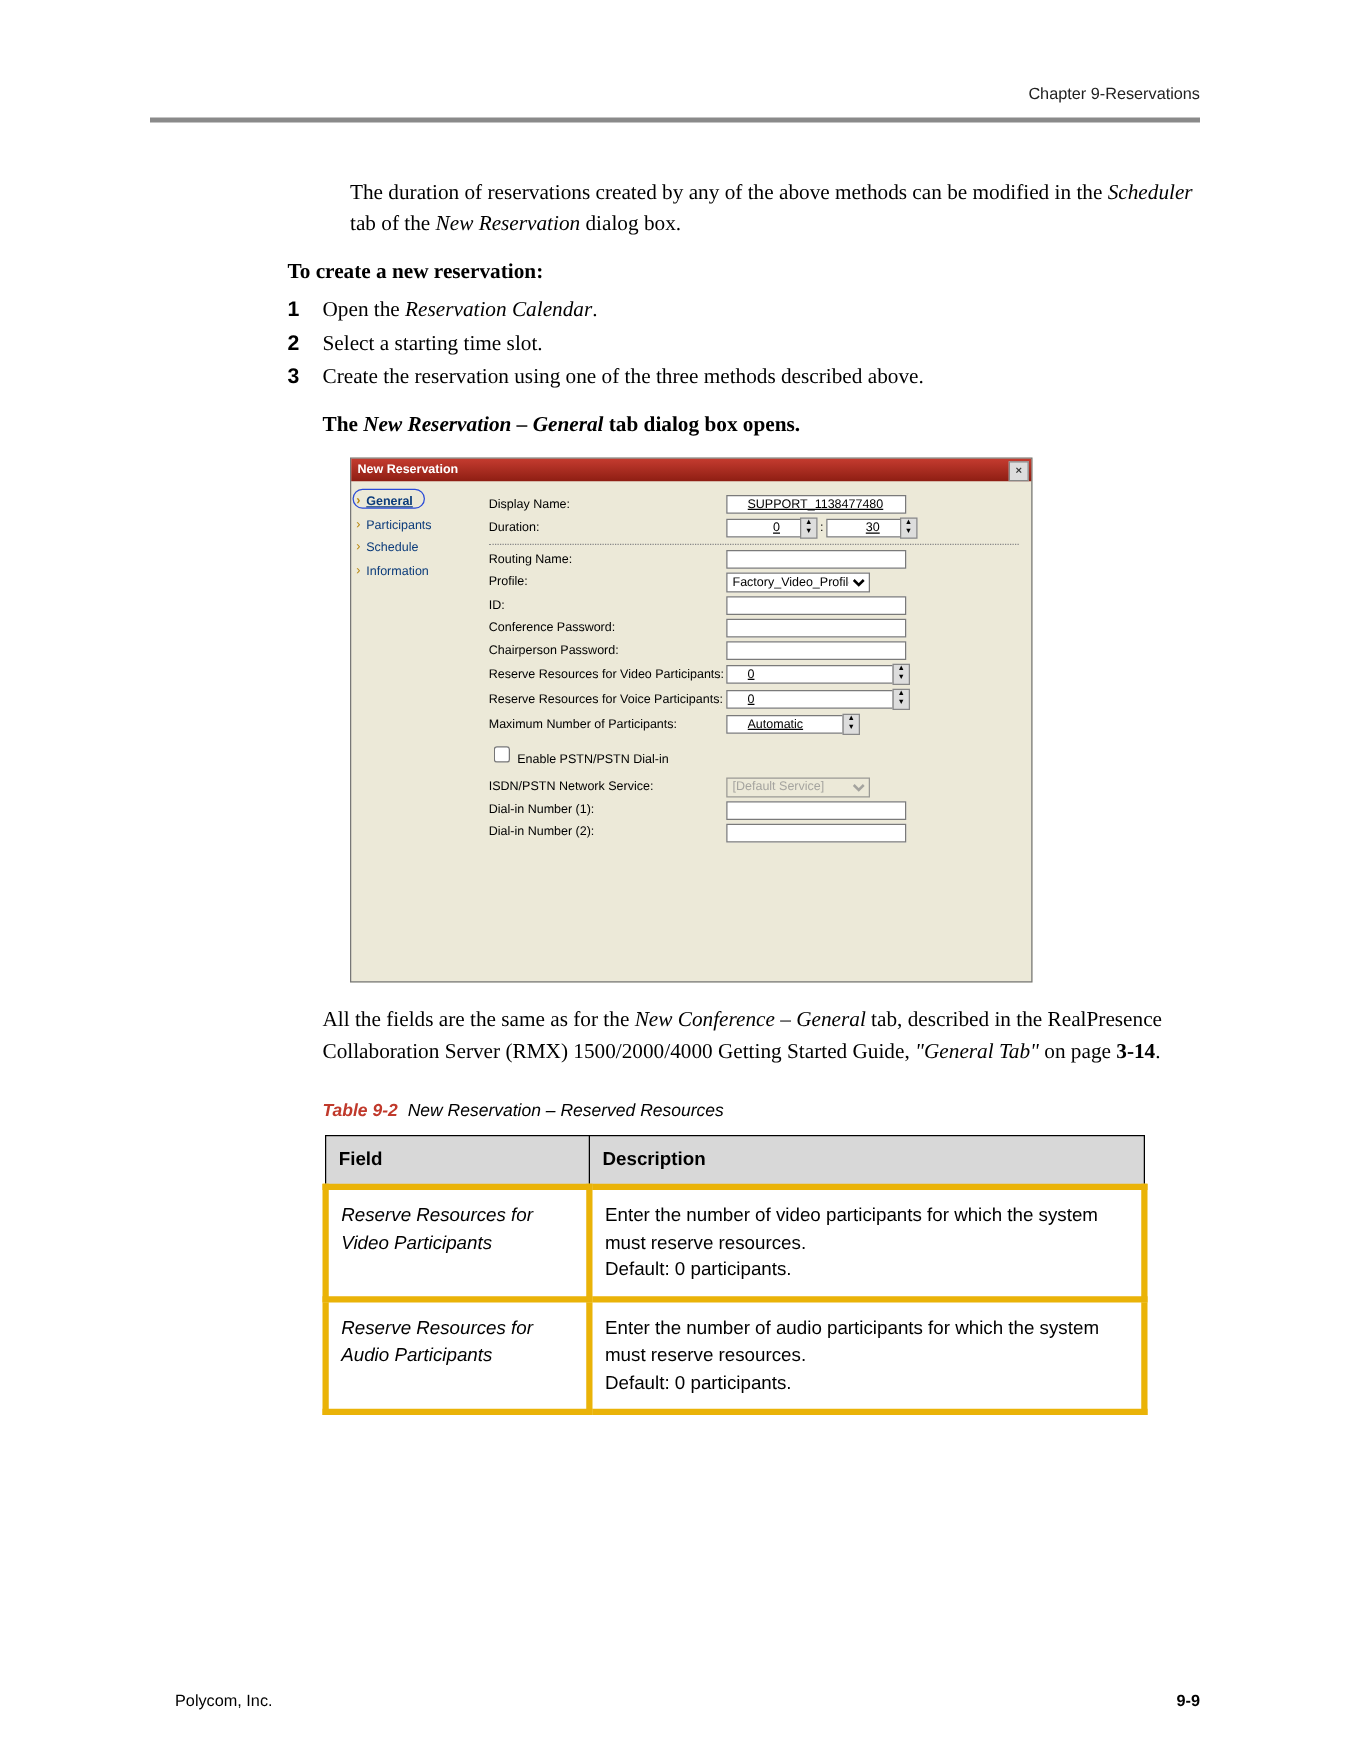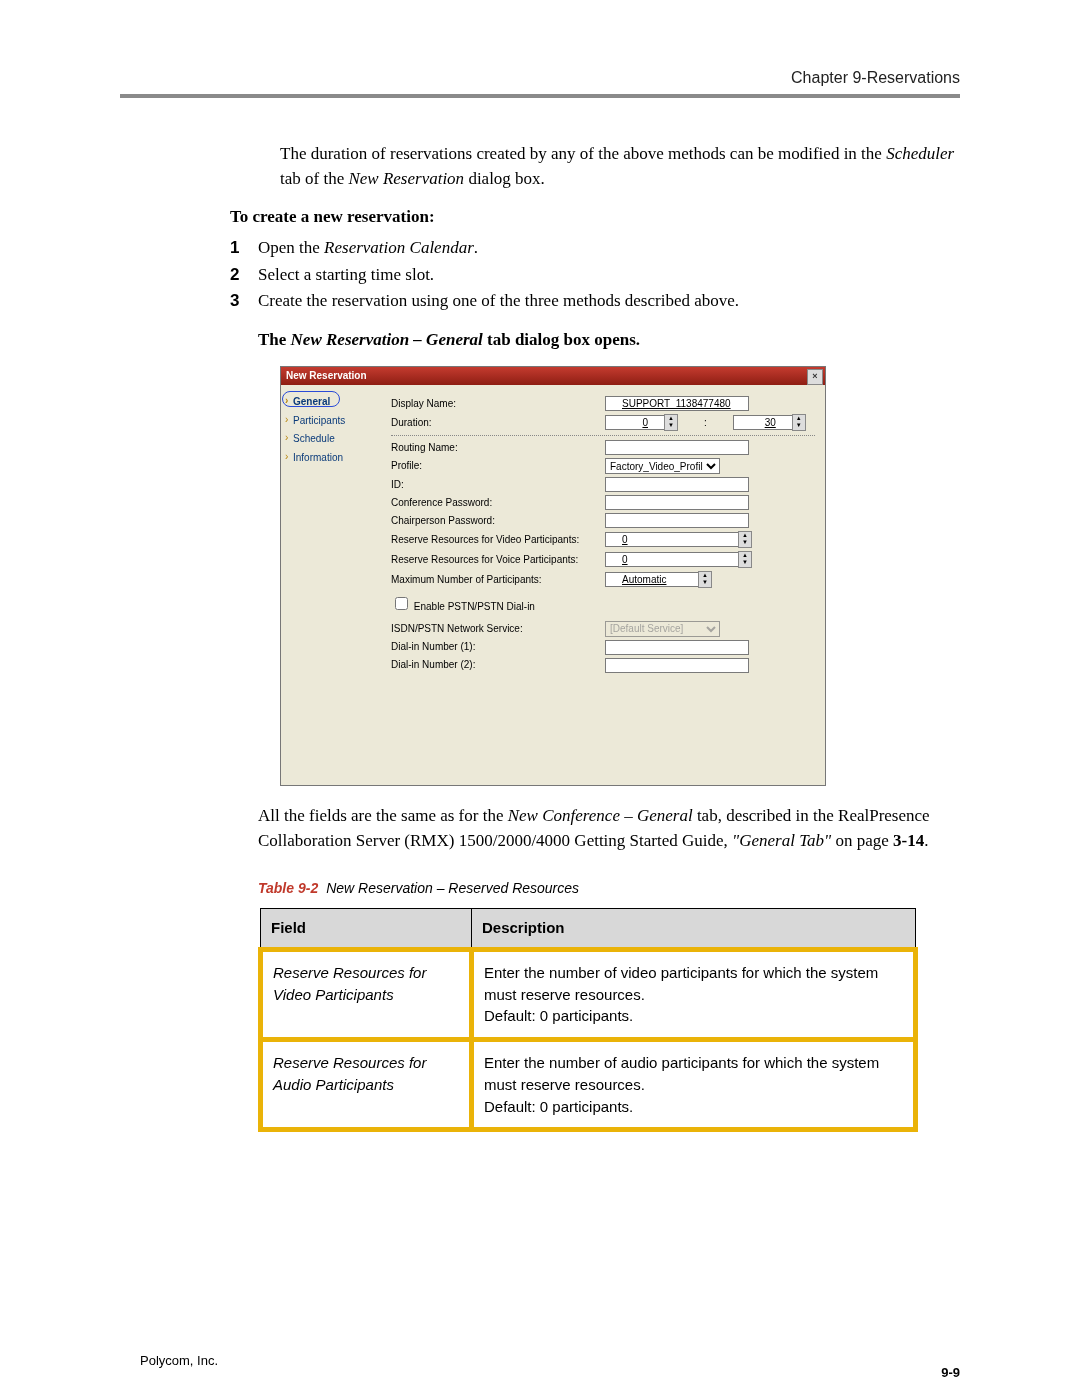--- a/index.html
+++ b/index.html
@@ -1,50 +1,50 @@
 <!DOCTYPE html>
 <html><head>
 <meta charset="utf-8">
 <style>
   html,body{margin:0;padding:0;background:#fff;}
   body{width:1080px;font-family:Georgia,"Times New Roman",serif;color:#000;font-size:17px;line-height:1.45;}
   .page{box-sizing:border-box;width:1080px;padding:62px 120px 50px 140px;position:relative;}
   .hdr-line{position:absolute;left:120px;right:120px;top:94px;height:4px;background:#8a8a8a;}
-  .chapter{position:absolute;top:66px;right:120px;font-family:Helvetica,Arial,sans-serif;font-size:16px;color:#222;}
+  .chapter{position:absolute;top:66px;right:120px;font-family:Helvetica,Arial,sans-serif;font-size:13px;color:#222;}
   .content{margin-top:80px;margin-left:140px;}
   .para{margin:0 0 14px 0;}
   .italic{font-style:italic;}
   .bold{font-weight:bold;}
   .steps{margin:6px 0 14px 0;}
   .step{display:flex;margin:2px 0;}
   .step .num{width:28px;font-weight:bold;font-family:Helvetica,Arial,sans-serif;}
   .step .txt{flex:1;}
   .capt{font-family:Helvetica,Arial,sans-serif;font-size:14px;font-style:italic;margin:24px 0 10px 0;}
   .capt .tl{color:#c0392b;font-weight:bold;font-style:italic;margin-right:8px;}
   table.tbl{border-collapse:collapse;width:660px;font-family:Helvetica,Arial,sans-serif;font-size:15px;}
   table.tbl th{background:#d8d8d8;border:1px solid #000;padding:8px 10px;text-align:left;font-weight:bold;}
   table.tbl td{border:5px solid #eab308;padding:10px;vertical-align:top;}
   table.tbl td.f{font-style:italic;}
   .footer{position:relative;margin-top:220px;font-family:Helvetica,Arial,sans-serif;font-size:13px;}
   .footer .l{display:inline-block;}
-  .footer .r{position:absolute;right:0;top:12px;font-weight:bold;}
+  .footer .r{position:absolute;right:0;top:0;font-weight:bold;}
   .crossref{font-weight:bold;}
 
   
   .dlg{width:544px;margin:8px 0 18px 0;border:1px solid #777;background:#ece9d8;font-family:Tahoma,Arial,sans-serif;font-size:10px;color:#000;}
   .titlebar{height:18px;background:linear-gradient(#c43b2f,#8e1e13);color:#fff;font-weight:bold;font-size:10px;line-height:18px;padding:0 5px;position:relative;}
   .titlebar .xbtn{position:absolute;right:2px;top:2px;width:14px;height:14px;background:#ddd;border:1px solid #888;text-align:center;line-height:12px;font-size:9px;color:#333;}
   .dlg-body{display:flex;height:400px;}
   .nav{width:92px;padding:8px 4px;}
   .nav-item{color:#0b3b7a;padding:2px 0 2px 8px;position:relative;}
   .nav-item::before{content:"›";position:absolute;left:0;top:1px;color:#b8860b;font-size:10px;}
   .nav-item.sel{font-weight:bold;text-decoration:underline;}
   .nav-item.sel::after{content:"";position:absolute;left:-3px;top:-2px;width:56px;height:14px;border:1.5px solid #2a4bd7;border-radius:8px;}
   .form{flex:1;padding:8px 10px;}
-  .row{display:flex;align-items:center;margin:3px 0;gap:24px;}
+  .row{display:flex;align-items:center;margin:3px 0;}
   .row .lab{width:190px;}
   .row input[type=text]{height:13px;font-size:10px;border:1px solid #7a7a7a;padding:0 16px;background:#fff;text-decoration:underline;}
   .row input.w110{width:110px;}
   .row input.w80{width:80px;}
   .row input.w26{width:26px;text-align:right;}
   .row select{height:16px;font-size:10px;border:1px solid #7a7a7a;background:#fff;}
   .row select.w115{width:115px;}
   .row select.dis{background:#ece9d8;color:#888;}
   .spin{display:inline-flex;align-items:center;}
   .sp-btns{display:inline-block;width:12px;height:15px;border:1px solid #888;background:#ddd;margin-left:-1px;font-size:6px;line-height:7px;text-align:center;}

